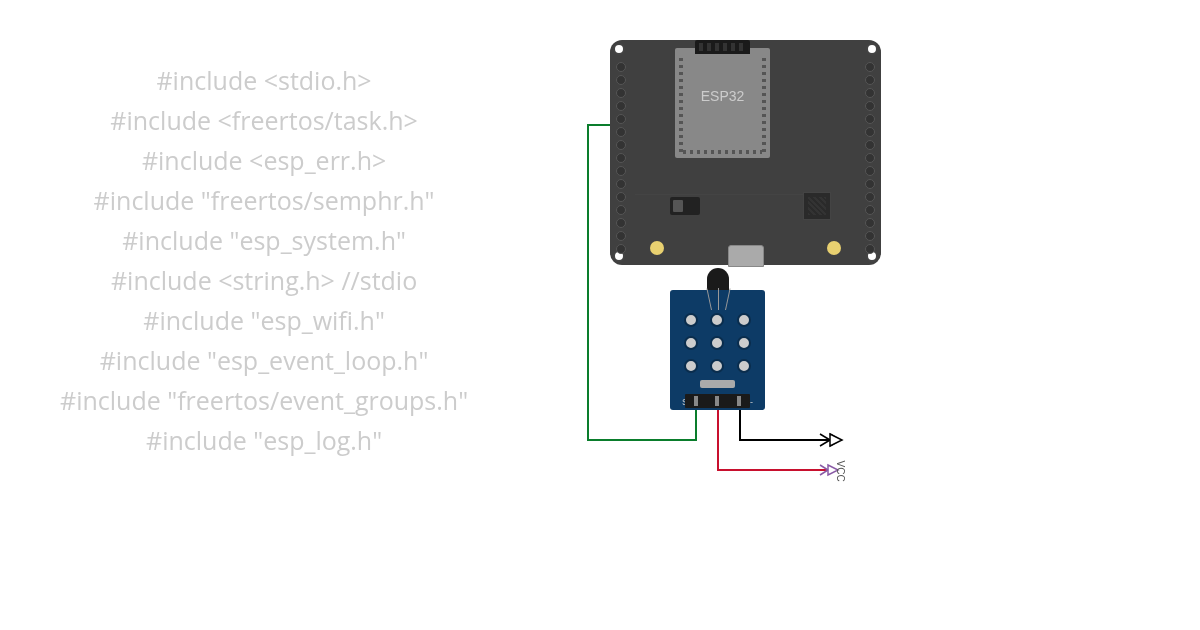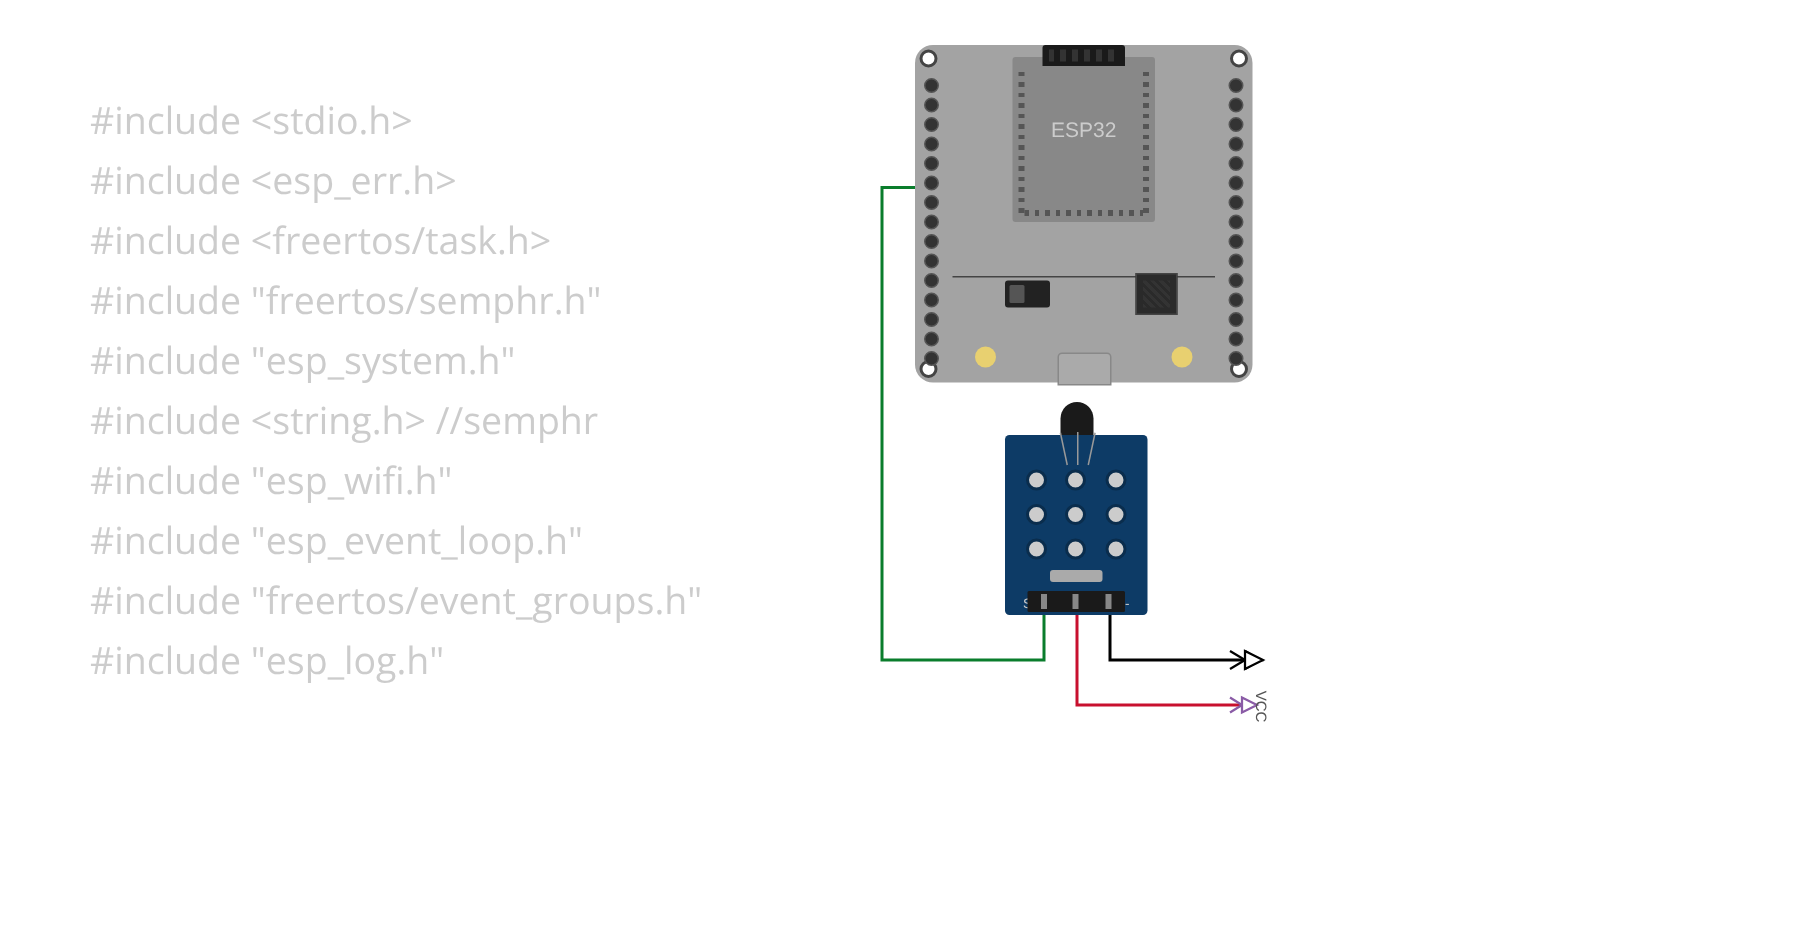--- a/index.html
+++ b/index.html
@@ -14,39 +14,39 @@
     .code-block {
       position: absolute;
       left: 60px;
       top: 60px;
       font-family: "Open Sans", -apple-system, sans-serif;
       font-size: 25px;
       color: #cccccc;
       line-height: 1.6;
       font-weight: 400;
     }
-    .code-line { white-space: nowrap; }
+    .code-line { white-space: nowrap; text-align: center; }
     .comment { color: #cccccc; }
     
     .diagram-area {
       position: absolute;
       left: 530px;
       top: 30px;
       width: 420px;
       height: 500px;
     }
     
     
     .esp32-board {
       position: absolute;
       left: 80px;
-      top: 0;
-      width: 225px;
+      top: 10px;
+      width: 271px;
       height: 225px;
-      background: #a3a3a3;
+      background: #404040;
       border-radius: 12px;
     }
     .esp32-module {
       position: absolute;
       left: 65px;
       top: 8px;
       width: 95px;
       height: 110px;
       background: #888888;
       border-radius: 2px;
@@ -299,25 +299,25 @@
       color: #555;
       transform: rotate(90deg);
       transform-origin: left center;
     }
   </style>
 </head>
 <body>
 
 <div class="code-block">
   <div class="code-line"><span>#include &lt;stdio.h&gt;</span></div>
+  <div class="code-line"><span>#include &lt;freertos/task.h&gt;</span></div>
   <div class="code-line"><span>#include &lt;esp_err.h&gt;</span></div>
-  <div class="code-line"><span>#include &lt;freertos/task.h&gt;</span></div>
   <div class="code-line"><span>#include "freertos/semphr.h"</span></div>
   <div class="code-line"><span>#include "esp_system.h"</span></div>
-  <div class="code-line"><span>#include &lt;string.h&gt;</span><span class="comment">    //semphr</span></div>
+  <div class="code-line"><span>#include &lt;string.h&gt;</span><span class="comment">    //stdio</span></div>
   <div class="code-line"><span>#include "esp_wifi.h"</span></div>
   <div class="code-line"><span>#include "esp_event_loop.h"</span></div>
   <div class="code-line"><span>#include "freertos/event_groups.h"</span></div>
   <div class="code-line"><span>#include "esp_log.h"</span></div>
 </div>
 
 <div class="diagram-area">
 
   <svg class="wire-svg" viewBox="0 0 420 500">
 

